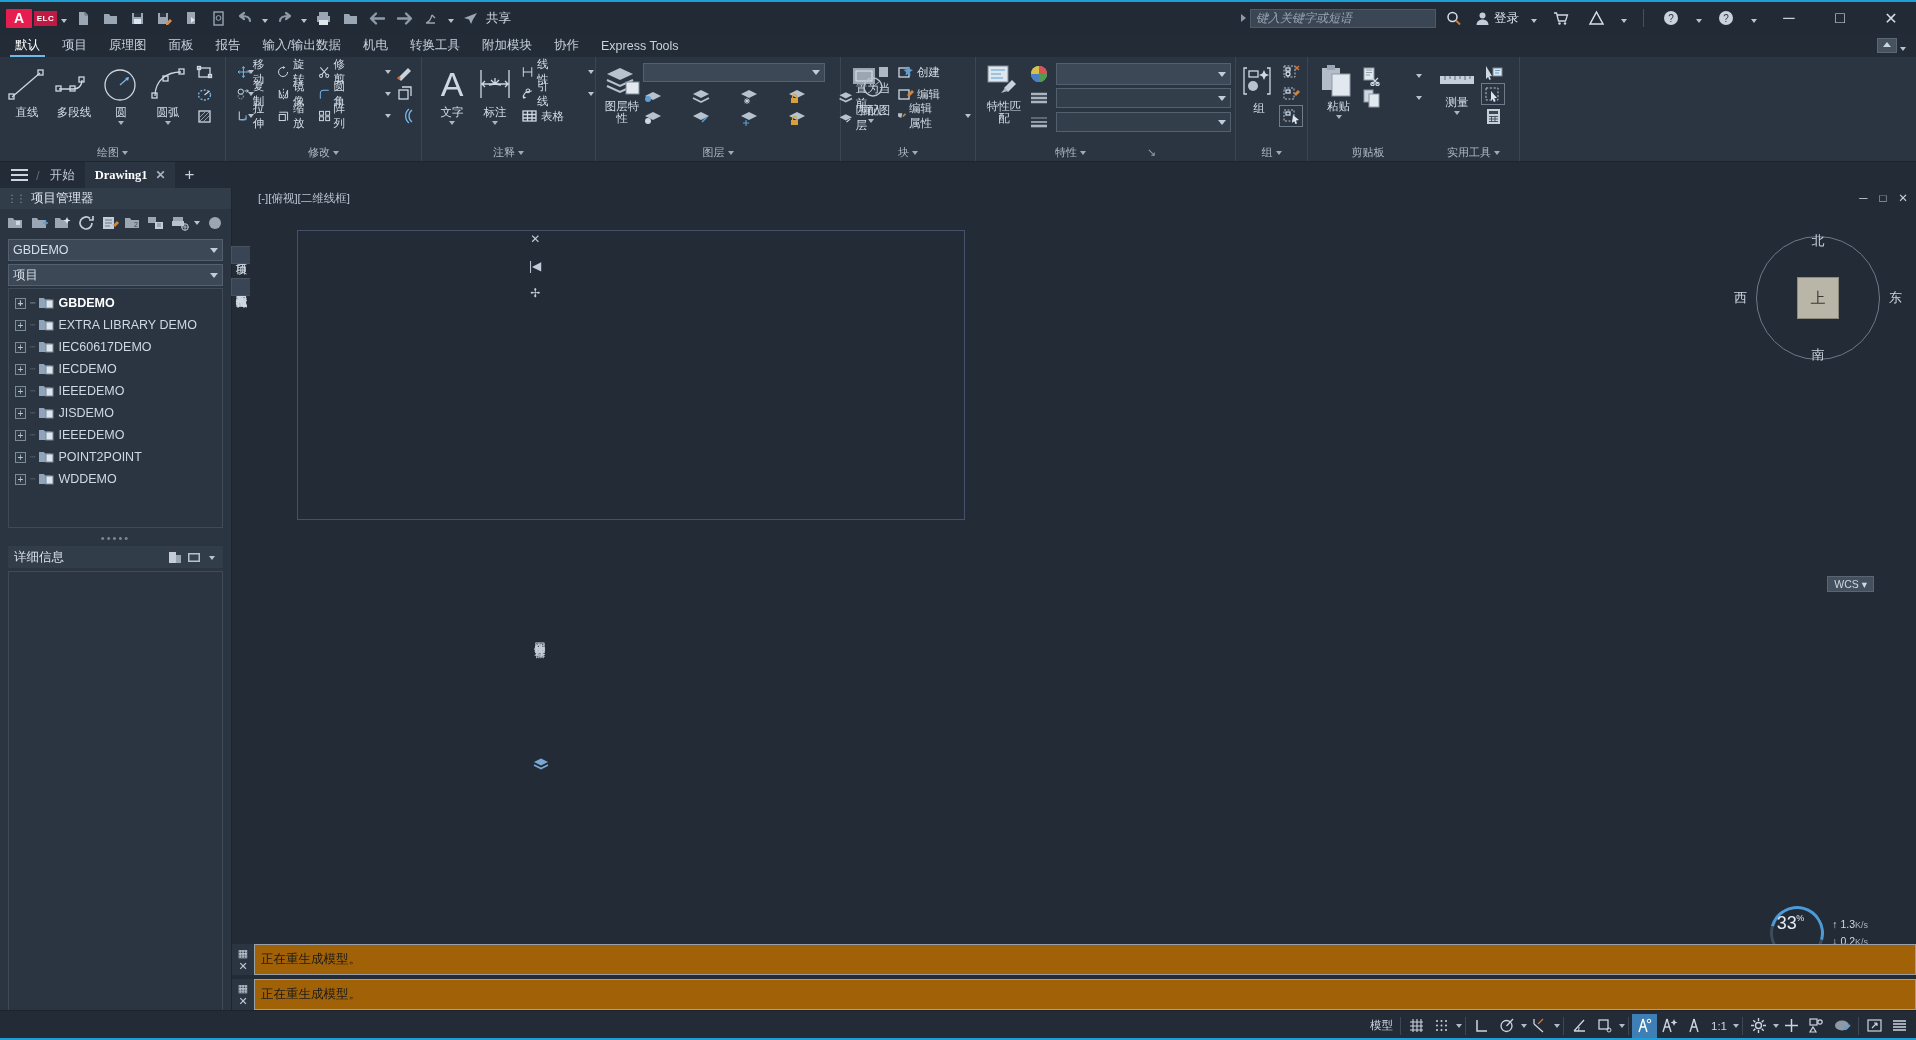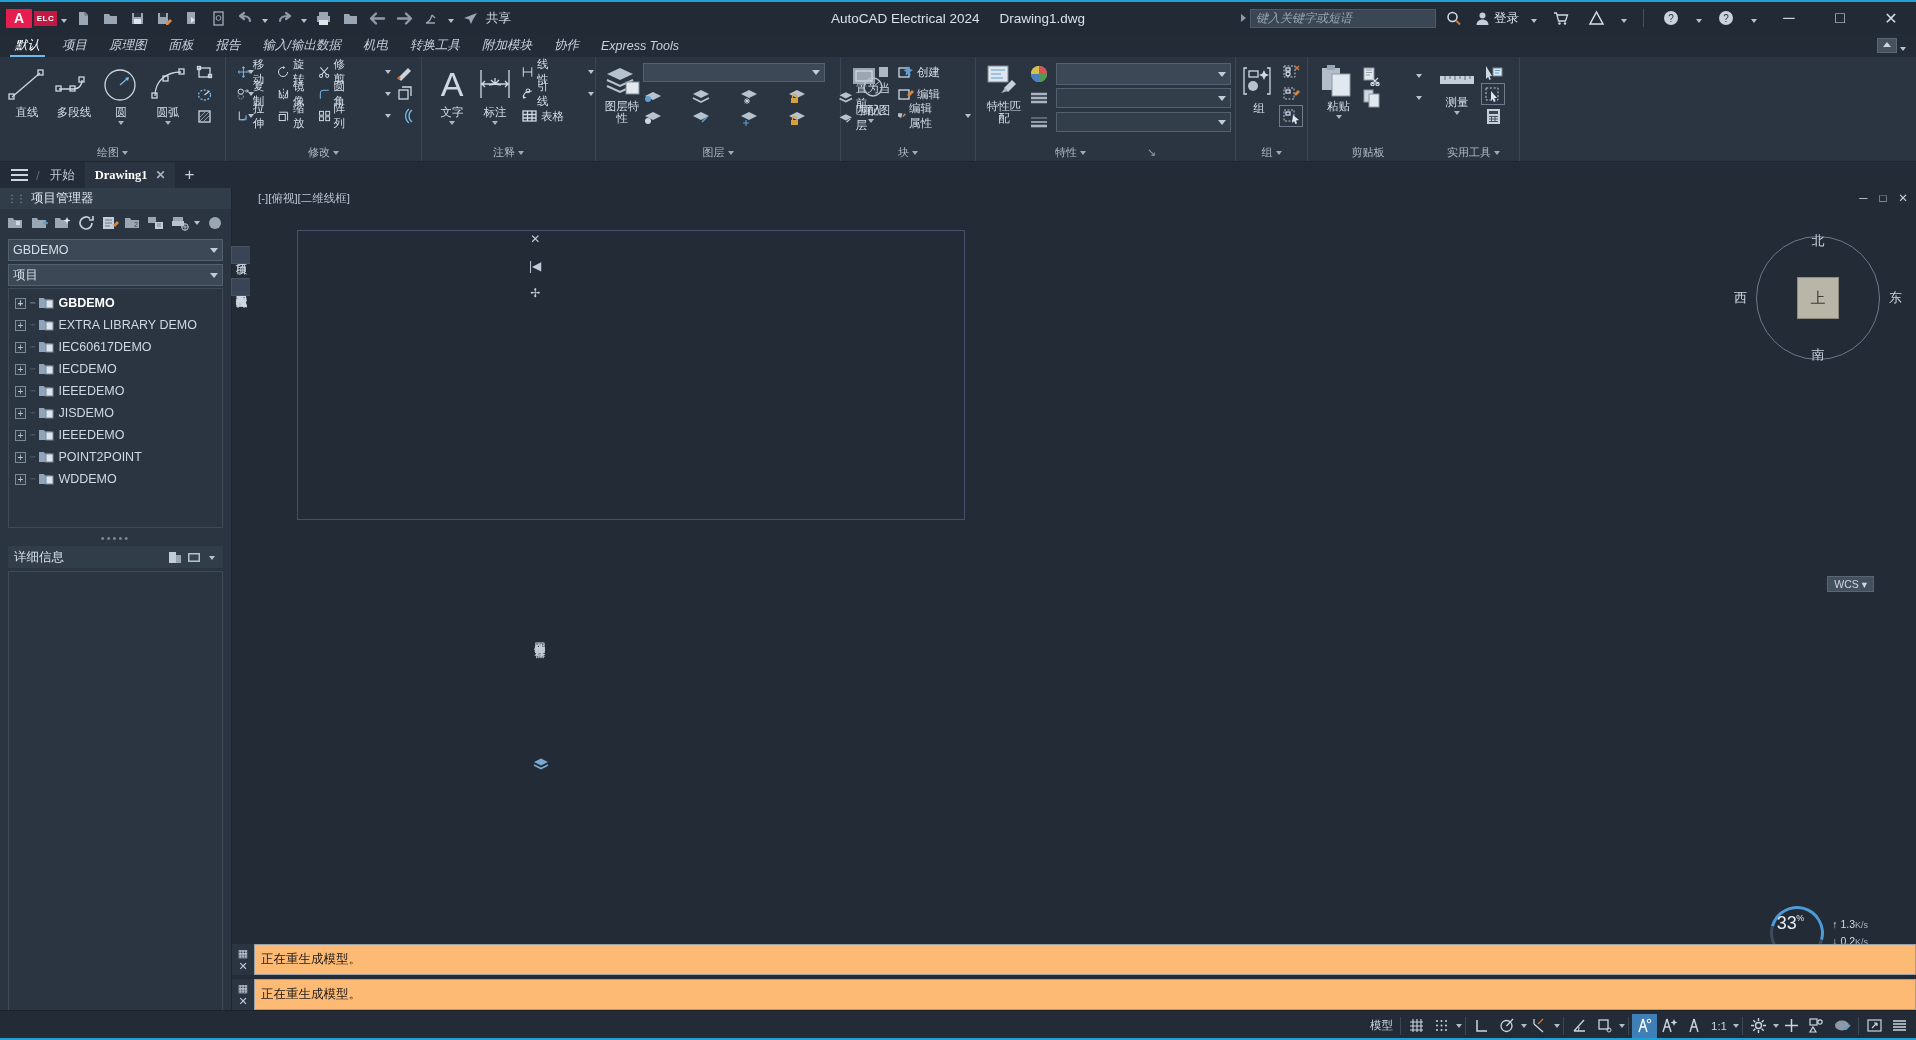--- a/index.html
+++ b/index.html
@@ -45,21 +45,21 @@
   .searchbox::placeholder { color: #99a4b2; font-style: italic; }
   .login { color: #dbe3ec; font-size: 12.5px; display: flex; align-items: center; gap: 4px; }
   .sep-v { width: 1px; height: 18px; background: #46515f; margin: 0 5px; }
   .winbtn { width: 42px; height: 32px; display: flex; align-items: center;
             justify-content: center; color: #d4dce6; }
 
   
   .ribbontabs { height: 23px; background: #222b36; display: flex; align-items: stretch;
                 padding-left: 4px; font-size: 12.5px; }
   .rtab { padding: 0 11px; display: flex; align-items: center; color: #c8d2de;
-          position: relative; font-style: italic; }
+          position: relative; }
   .rtab.active { color: #ffffff; }
   .rtab.active::after { content: ""; position: absolute; left: 6px; right: 6px;
                         bottom: 0; height: 2px; background: #6fb9e8; }
   .tabs-right { margin-left: auto; display: flex; align-items: center; padding-right: 8px; }
   .minichip { width: 20px; height: 15px; background: #47525f; border: 1px solid #5b6775;
               display: flex; align-items: center; justify-content: center; }
 
   
   .ribbon { height: 105px; background: #2b3541; display: flex; align-items: stretch;
             border-bottom: 1px solid #1d2530; }
@@ -178,21 +178,21 @@
   .net-ring em { display: inline-block; transform: rotate(30deg); font-style: normal; }
   .net-ring .pc { font-size: 9px; }
   .net-rates { color: #cfd8e3; font-size: 10.5px; line-height: 16px; }
   .net-rates .k { color: #aab5c2; font-size: 9px; }
 
   
   .cmdarea { position: absolute; left: 232px; right: 0; bottom: 30px; }
   .cmdrow { height: 31px; display: flex; align-items: stretch; }
   .cmd-left { width: 22px; background: #2b3541; display: flex; flex-direction: column;
               align-items: center; justify-content: center; color: #c3ccd9; font-size: 11px; }
-  .cmd-in { flex: 1; background: #fdba74; color: #1a1a1a; font-size: 12.5px;
+  .cmd-in { flex: 1; background: #a16207; color: #1a1a1a; font-size: 12.5px;
             display: flex; align-items: center; padding-left: 6px;
             border: 1px solid #9aa0a7; }
   .cmdgap { height: 4px; }
 
   
   .statusbar { position: absolute; left: 0; right: 0; bottom: 0; height: 30px;
                background: #222b36; display: flex; align-items: center;
                border-top: 1px solid #1b232d; }
   .sb-left { flex: 1; }
   .sb-grp { display: flex; align-items: center; height: 30px; padding: 0 4px; }
@@ -295,24 +295,20 @@
         </div>
       <div class="caret"></div>
       <div class="qbtn">
         <svg width="17" height="17" viewBox="0 0 17 17">
             <path d="M15 3L2 8l5 1.5L15 3zM7 9.5L9 14l2-4.5L15 3z" fill="#9aa6b4"></path>
           </svg>
         </div>
       <div class="share-txt">共享</div>
     </div>
 
-    <div class="apptitle">
-      <span>AutoCAD Electrical 2024</span>
-      <span>Drawing1.dwg</span>
-    </div>
 
     <div class="tr-area">
       <div class="searchwrap">
         <div class="srch-caret"></div>
         <input class="searchbox" placeholder="键入关键字或短语" style="">
         <div class="qbtn">
           <svg width="17" height="17" viewBox="0 0 17 17">
               <circle cx="7.5" cy="7" r="4.5" fill="none" stroke="#d8e0ea" stroke-width="1.5"></circle>
               <path d="M11 10.5l4 4" stroke="#c97b3c" stroke-width="2"></path>
             </svg>

